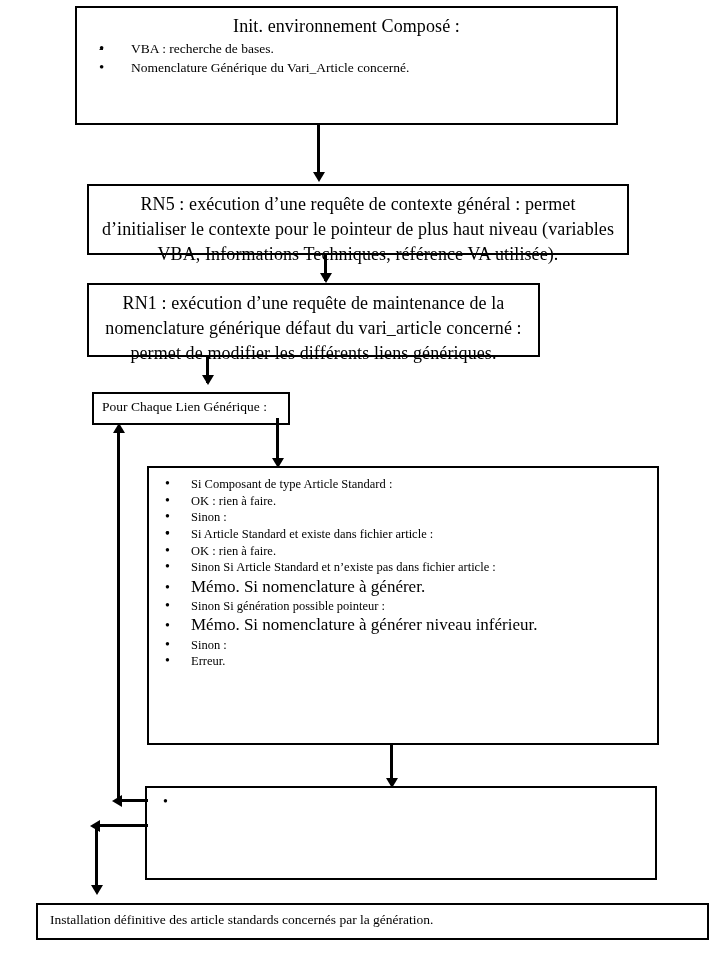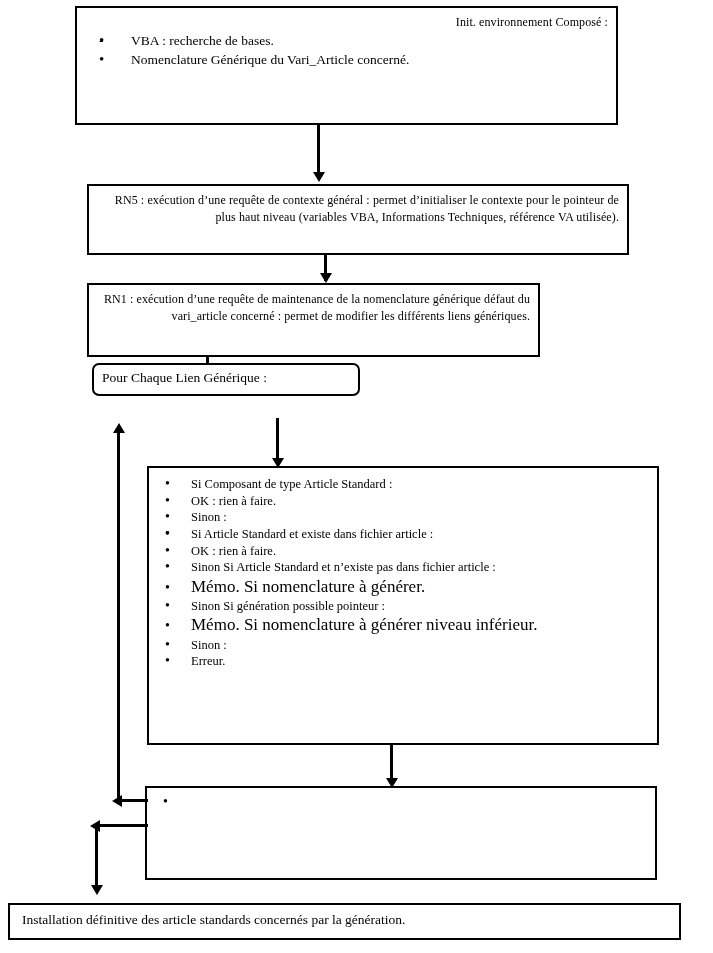--- a/index.html
+++ b/index.html
@@ -22,23 +22,23 @@
   .node {
     position: absolute;
     box-sizing: border-box;
     border: 2px solid #000000;
     background: #ffffff;
   }
   .node-body {
     padding: 6px 8px 4px 8px;
   }
   .para {
-    font-size: 12px;
+    font-size: 18px;
     line-height: 1.38;
-    text-align: right;
+    text-align: center;
     margin: 0;
     letter-spacing: 0.1px;
   }
   .list {
     list-style: none;
     margin: 0;
     padding: 0;
   }
   .list li {
     position: relative;
@@ -158,21 +158,21 @@
 
   <div class="node" style="left:87px; top:283px; width:453px; height:74px;">
     <div class="node-body">
       <div class="para">RN1 : exécution d’une requête de maintenance de la nomenclature générique défaut du vari_article concerné : permet de modifier les différents liens génériques.</div>
     </div>
   </div>
 
   <div class="vline" style="left:206px; top:357px; height:26px;"></div>
   <div class="arrow-down" style="left:202px; top:375px;"></div>
 
-  <div class="node" style="left:92px; top:363px; width:268px; height:33px;border-radius:7px;">
+  <div class="node" style="left:92px; top:392px; width:198px; height:33px;">
     <div class="node-body" style="padding:4px 8px;">
       <div class="single-line">Pour Chaque Lien Générique :</div>
     </div>
   </div>
 
   <div class="vline" style="left:276px; top:418px; height:45px;"></div>
   <div class="arrow-down" style="left:272px; top:458px;"></div>
 
   <div class="node" style="left:147px; top:466px; width:512px; height:279px;">
     <div class="node-body" style="padding:8px 0 0 0;">
@@ -245,19 +245,19 @@
   <div class="arrow-left" style="left:112px; top:795px;"></div>
 
   <div class="vline" style="left:117px; top:432px; height:370px;"></div>
   <div class="arrow-up" style="left:113px; top:423px;"></div>
 
   <div class="hline" style="left:96px; top:824px; width:52px;"></div>
   <div class="arrow-left" style="left:90px; top:820px;"></div>
   <div class="vline" style="left:95px; top:824px; height:68px;"></div>
   <div class="arrow-down" style="left:91px; top:885px;"></div>
 
-  <div class="node" style="left:8px; top:903px; width:673px; height:37px;">
+  <div class="node" style="left:36px; top:903px; width:673px; height:37px;">
     <div class="node-body" style="padding:6px 12px;">
       <div class="single-line">Installation définitive des article standards concernés par la génération.</div>
     </div>
   </div>
 
 </div>
 
 </body></html>

